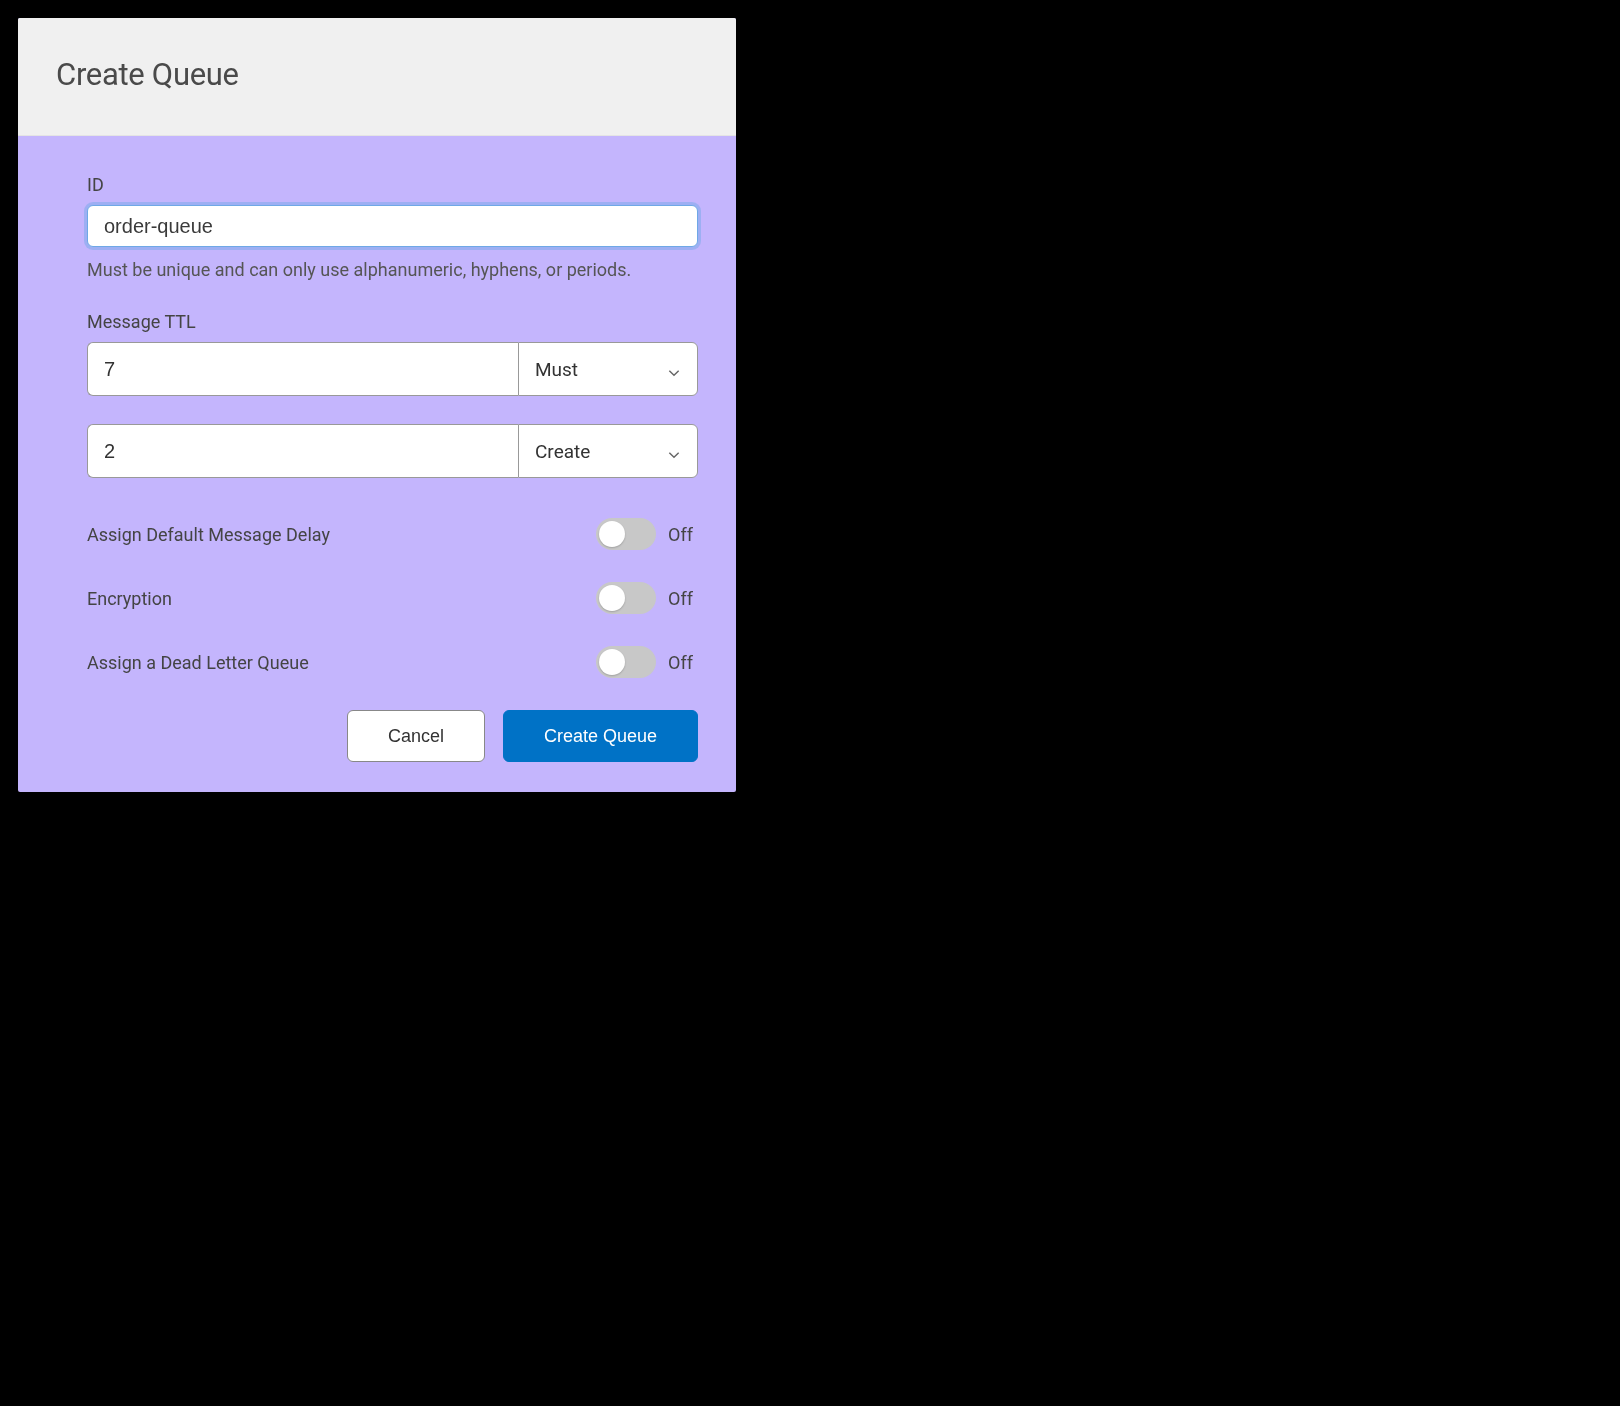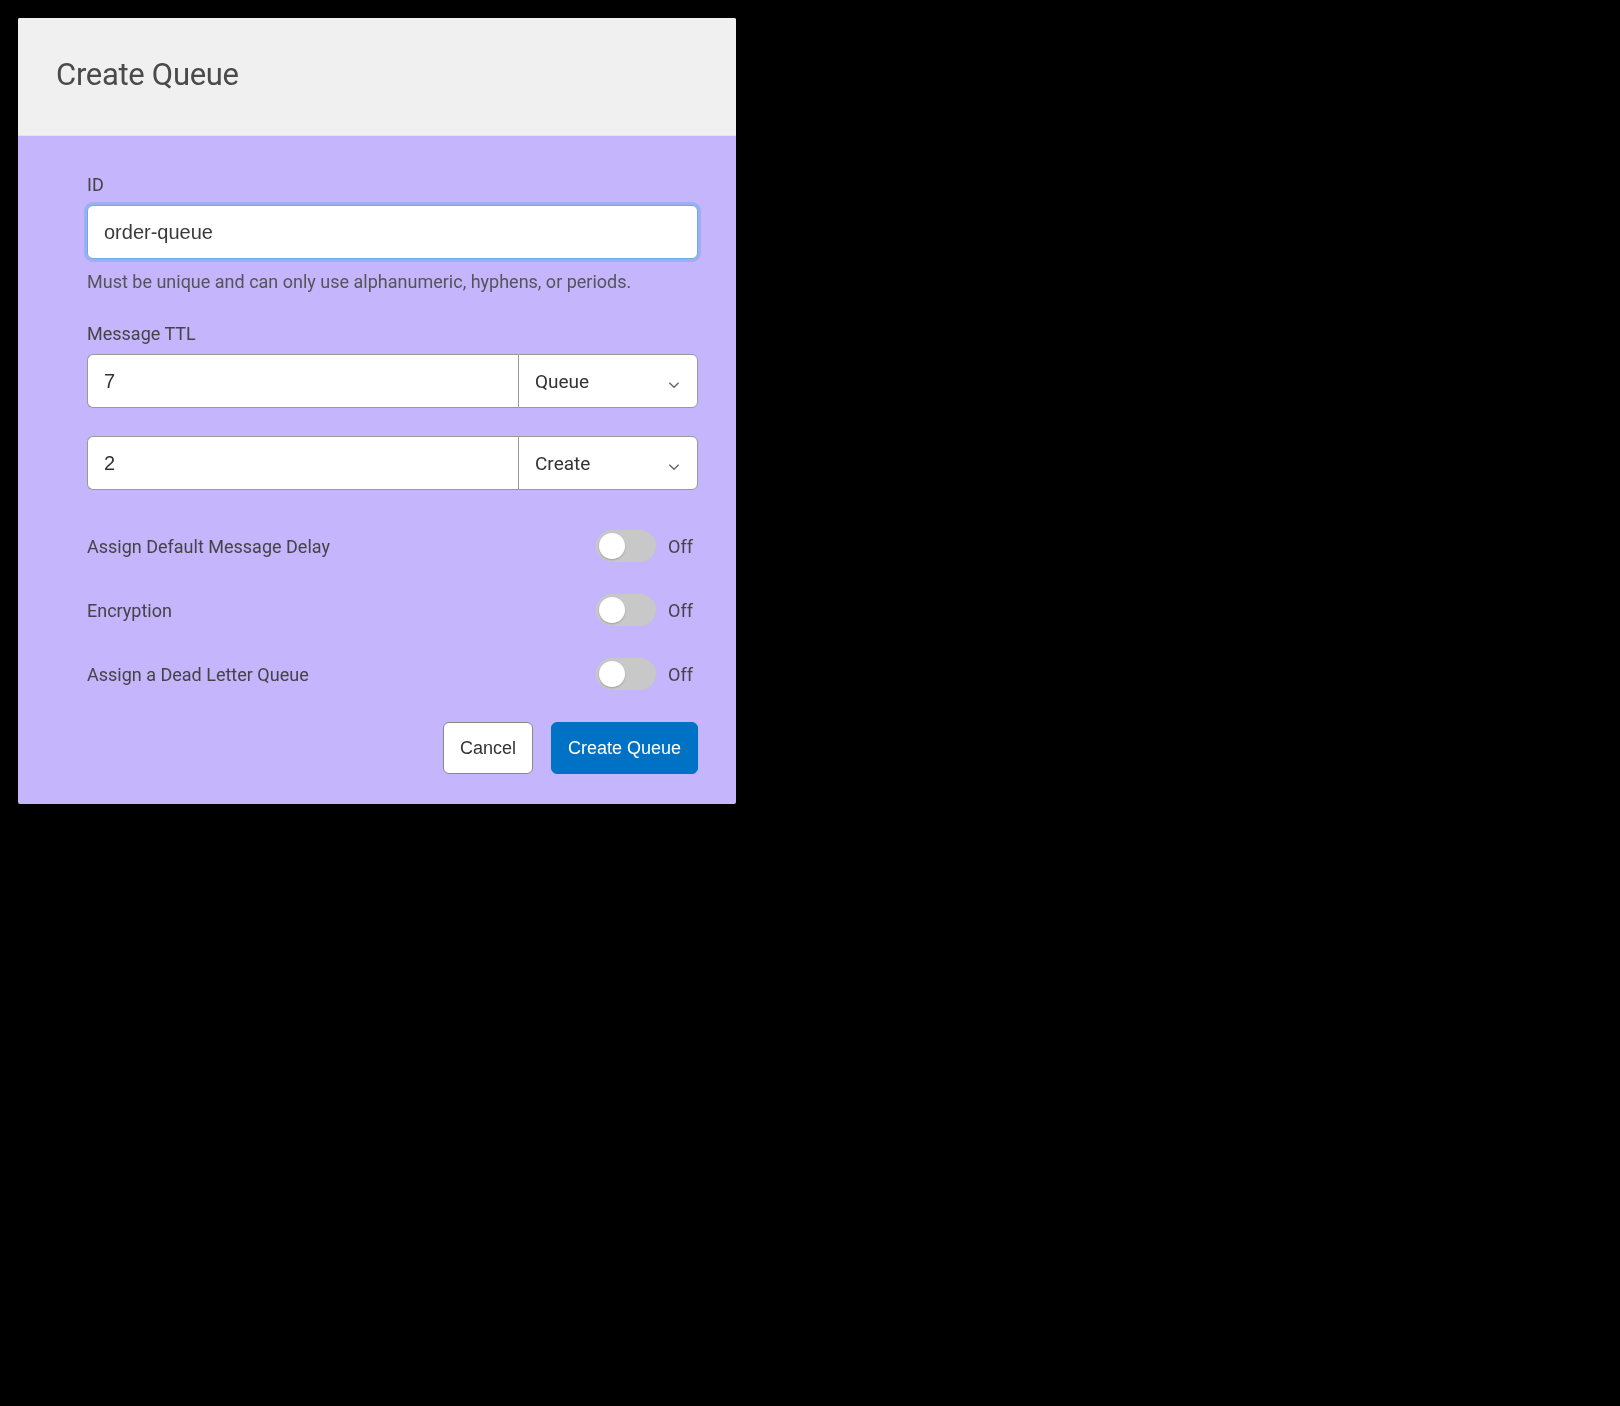--- a/index.html
+++ b/index.html
@@ -41,21 +41,21 @@
     .field-label {
       font-size: 18px;
       color: #444;
       margin-bottom: 10px;
       display: flex;
       align-items: center;
       gap: 10px;
     }
     .text-input {
       width: 100%;
-      height: 54px;
+      height: 42px;
       padding: 0 16px;
       font-size: 20px;
       color: #3a3a3a;
       border: 1px solid #999;
       border-radius: 6px;
       outline: none;
     }
     .text-input.focused {
       border: 1px solid #6fa8e6;
       box-shadow: 0 0 0 3px rgba(111,168,230,0.45);
@@ -146,21 +146,21 @@
       width: 30px;
     }
     .dialog-footer {
       display: flex;
       justify-content: flex-end;
       gap: 18px;
       margin-top: 10px;
     }
     .btn {
       height: 52px;
-      padding: 0 16px;
+      padding: 0 40px;
       font-size: 18px;
       border-radius: 6px;
       cursor: pointer;
       display: flex;
       align-items: center;
       justify-content: center;
     }
     .btn-secondary {
       background: #fff;
       border: 1px solid #888;
@@ -185,21 +185,21 @@
       <div class="field-label">ID</div>
       <input type="text" class="text-input focused" value="order-queue" style="">
       <div class="help-text">Must be unique and can only use alphanumeric, hyphens, or periods.</div>
     </div>
 
     <div class="field-group">
       <div class="field-label">Message TTL</div>
       <div class="input-row">
         <input type="text" class="num-input" value="7" style="">
         <div class="unit-select">
-          <span>Queue</span>
+          <span>Must</span>
           <span class="chevron-icon">
             <svg viewBox="0 0 12 12" width="14" height="14">
                 <path d="M2 4 L6 8 L10 4" stroke="#666" stroke-width="1.2" fill="none"></path>
               </svg>
           </span>
         </div>
       </div>
     </div>
 
     <div class="field-group">

